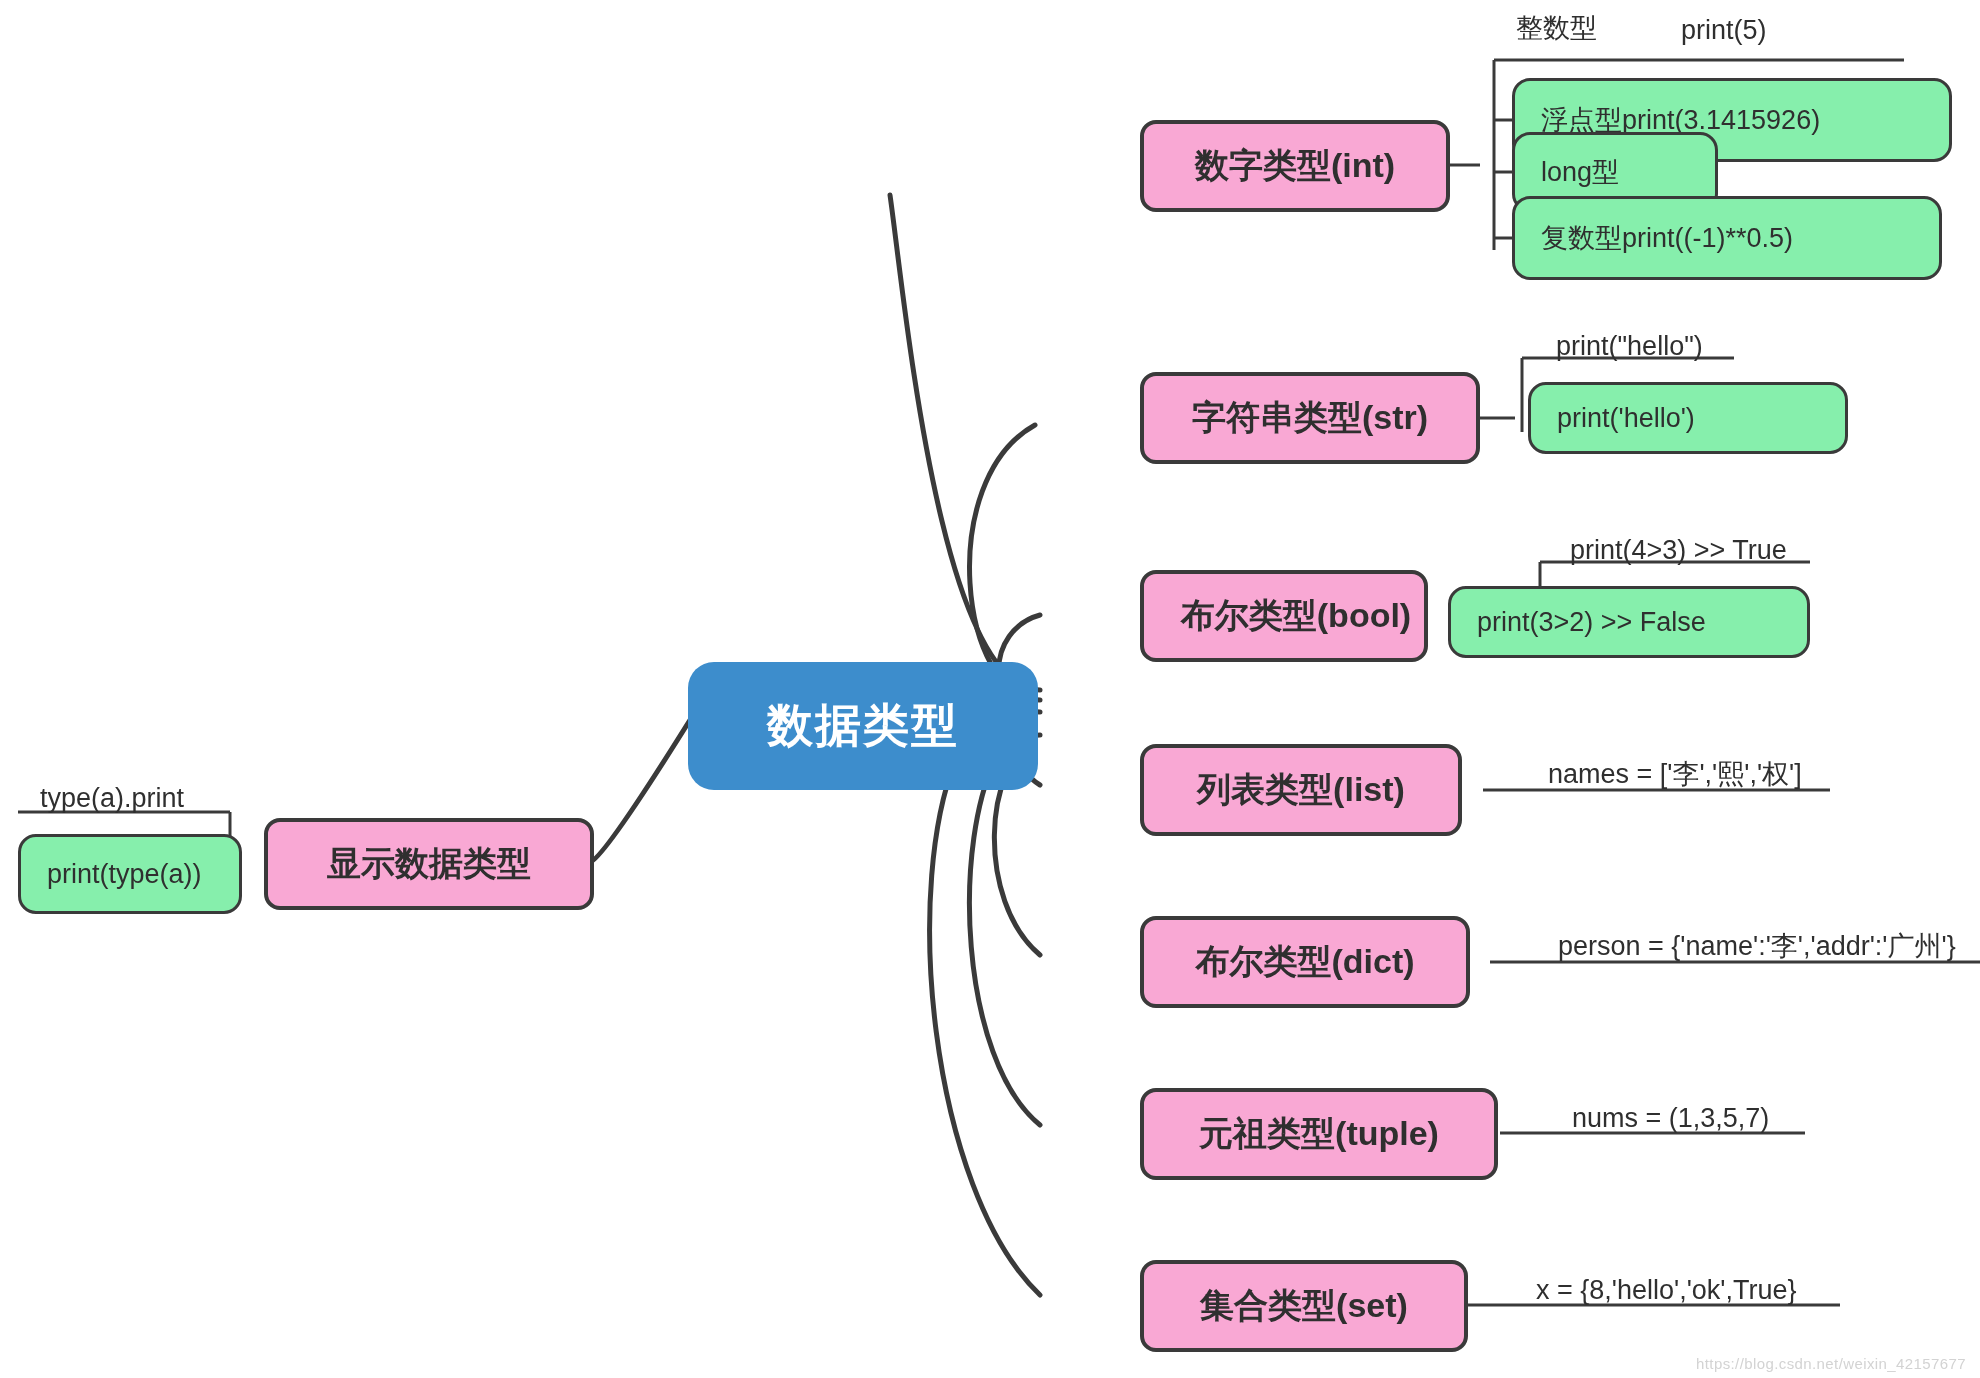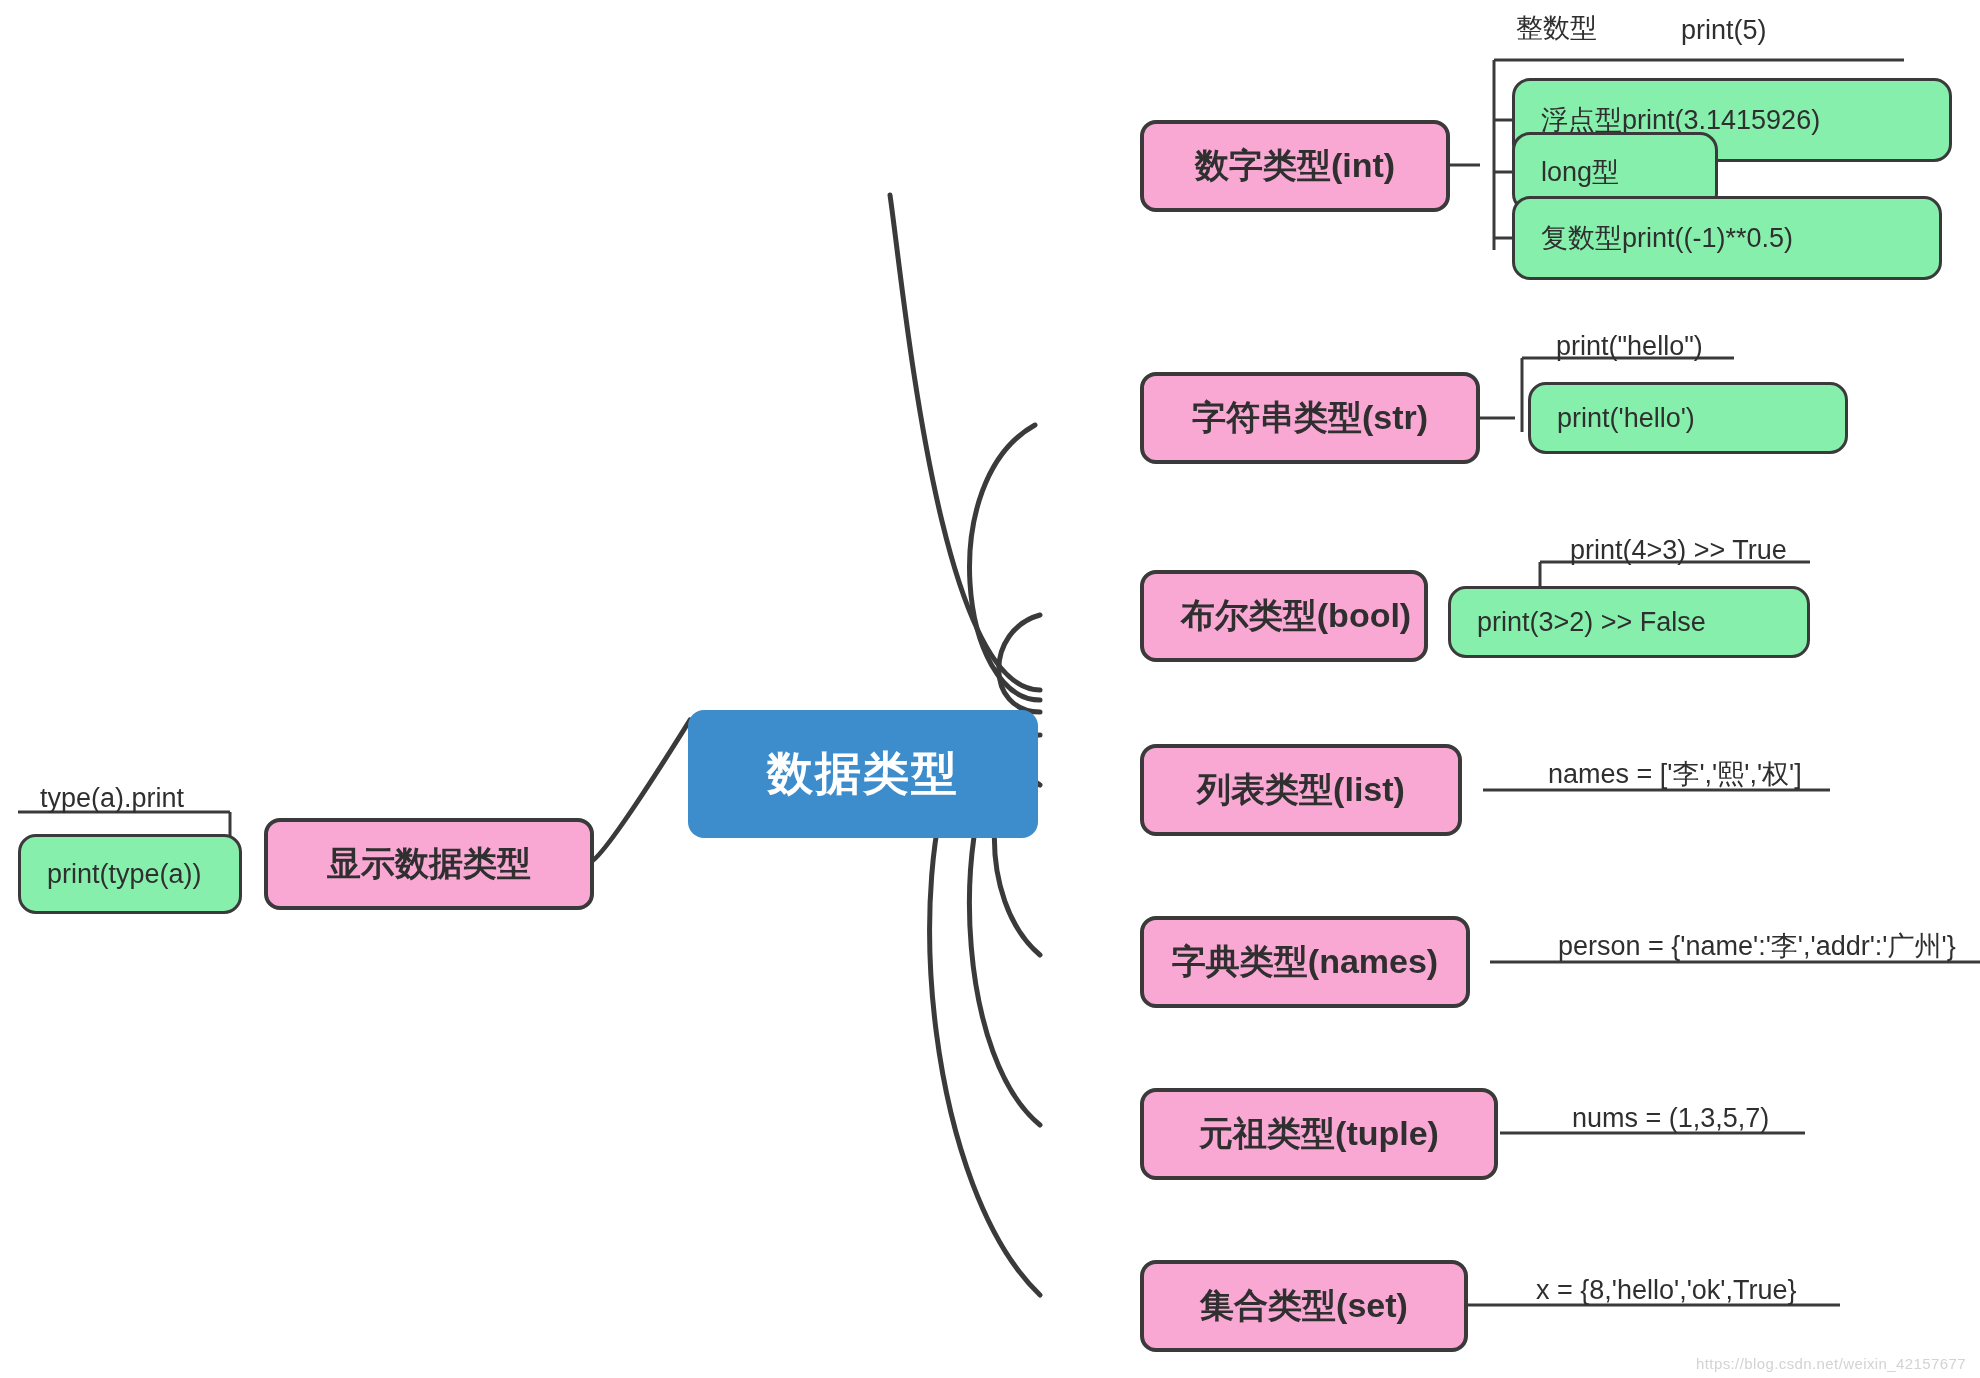--- a/index.html
+++ b/index.html
@@ -33,26 +33,25 @@
     box-sizing: border-box;
     display: flex;
     align-items: center;
     justify-content: center;
     white-space: nowrap;
   }
 
   .root-node {
     background: #3d8dcc;
     color: #ffffff;
-    border-radius: 16px;
+    border-radius: 26px;
     font-size: 46px;
     font-weight: bold;
     letter-spacing: 2px;
     z-index: 5;
-    margin-top: 48px;
   }
 
   .branch-node {
     background: #f9a8d4;
     border: 4px solid #3a3a3a;
     border-radius: 16px;
     color: #2f2f2f;
     font-size: 34px;
     font-weight: bold;
     z-index: 4;
@@ -178,21 +177,21 @@
 
   <div class="node branch-node" style="left:1140px; top:570px; width:288px; height:92px;padding-left:24px;">
     <span>布尔类型(bool)</span>
   </div>
 
   <div class="node branch-node" style="left:1140px; top:744px; width:322px; height:92px;">
     <span>列表类型(list)</span>
   </div>
 
   <div class="node branch-node" style="left:1140px; top:916px; width:330px; height:92px;">
-    <span>字典类型(names)</span>
+    <span>布尔类型(dict)</span>
   </div>
 
   <div class="node branch-node" style="left:1140px; top:1088px; width:358px; height:92px;">
     <span>元祖类型(tuple)</span>
   </div>
 
   <div class="node branch-node" style="left:1140px; top:1260px; width:328px; height:92px;">
     <span>集合类型(set)</span>
   </div>
 

